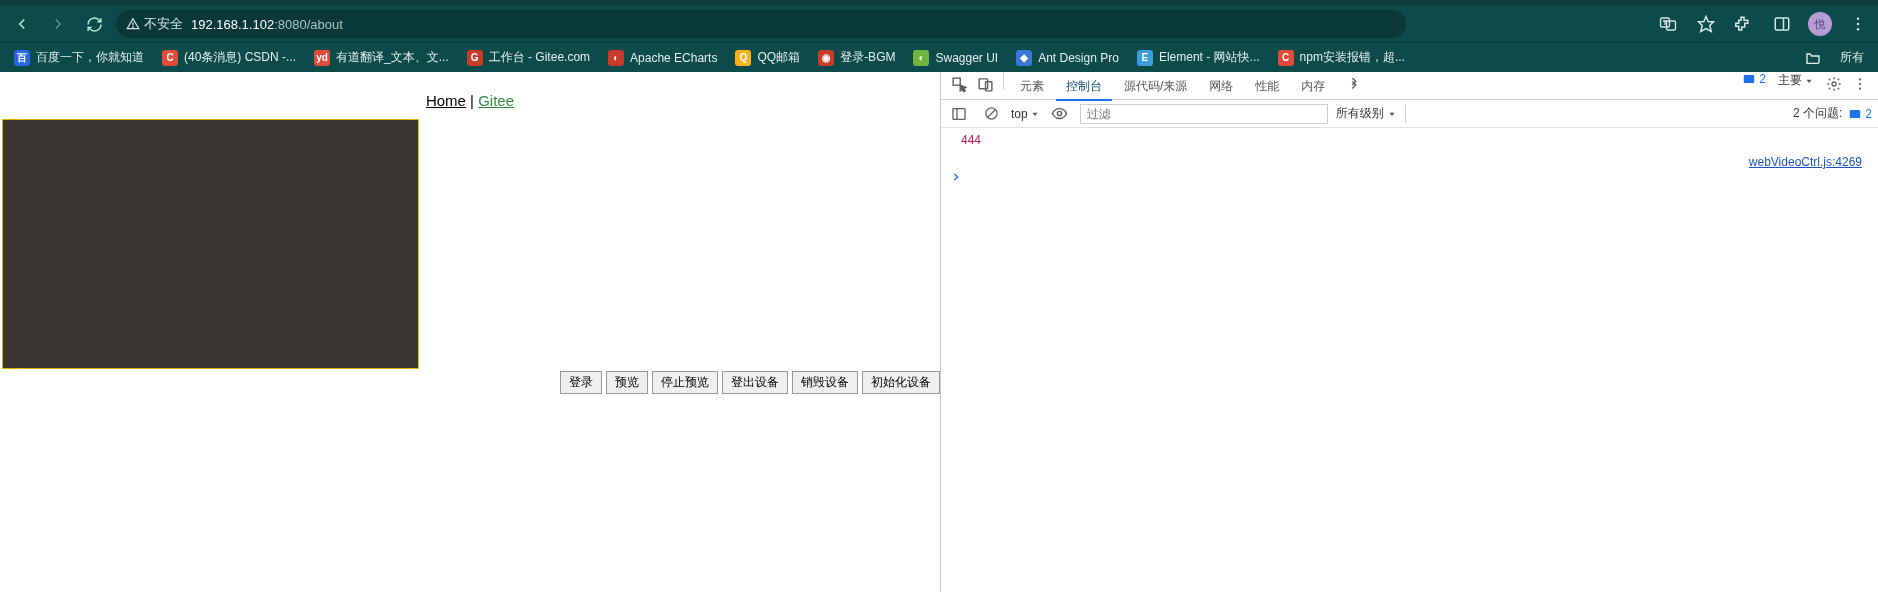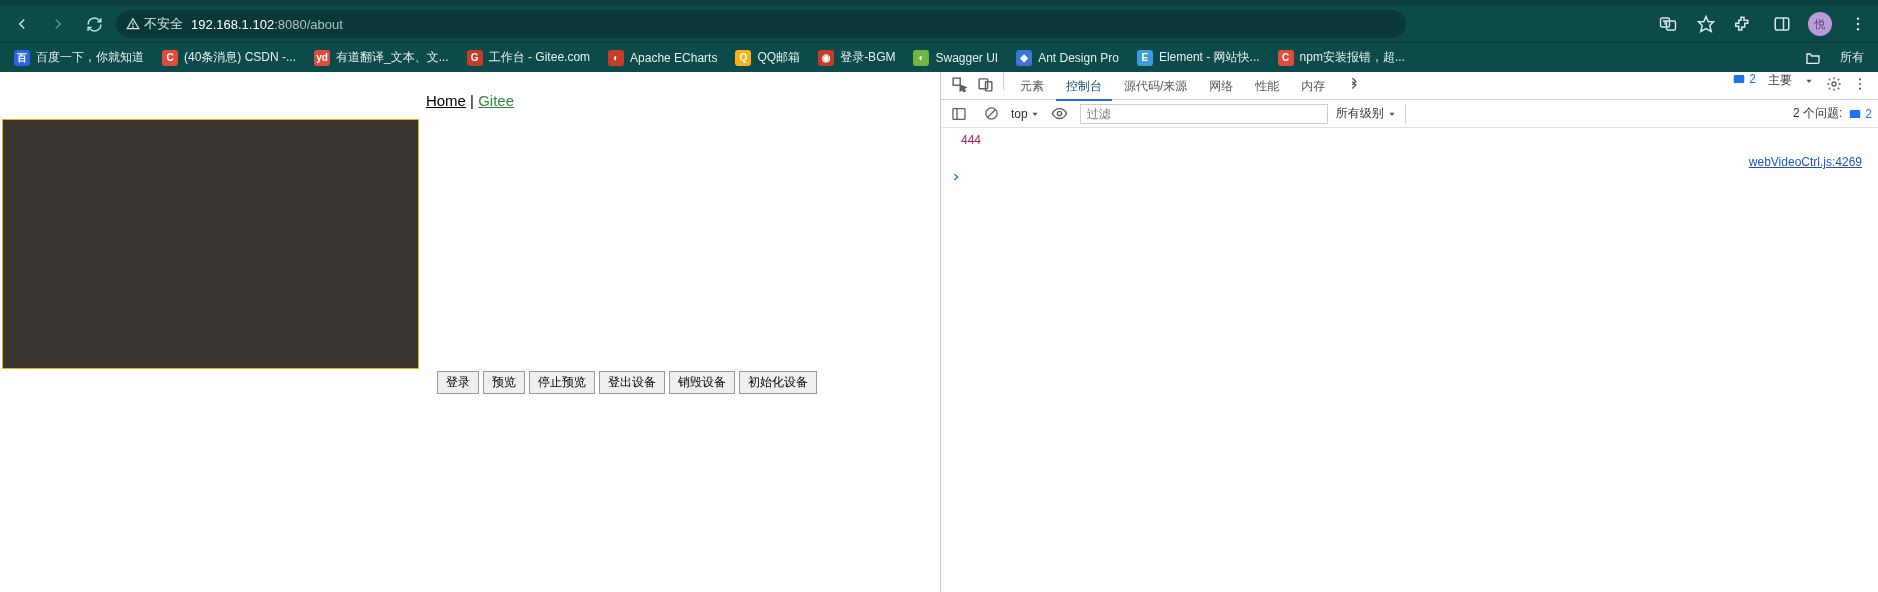--- a/index.html
+++ b/index.html
@@ -32,21 +32,21 @@
     
     .content { display:flex; height: calc(592px - 72px); }
     .page-area { width: 940px; background:#fff; position:relative; }
     .devtools { flex:1; border-left:1px solid #c9c9c9; background:#fff; display:flex; flex-direction:column; font-size:12px; color:#333;}
 
     
     .page-nav { text-align:center; padding: 20px 0 10px; font-size:15px; }
     .page-nav a { color:#000; text-decoration:underline; }
     .page-nav a.active { color:#2e8b3d; }
     .video-box { width:417px; height:250px; background:#3a3531; border:1px solid #e0b400; margin:0 0 0 2px; }
-    .btn-row { display:flex; gap:4px; justify-content:center; padding:2px 0 0 314px; }
+    .btn-row { display:flex; gap:4px; justify-content:flex-end; padding:2px 0 0 314px; }
     .btn-row button { font-size:12px; padding:2px 8px; background:#efefef; border:1px solid #999; cursor:pointer; font-family:inherit;}
 
     
     .dt-tabs { height:28px; border-bottom:1px solid #d0d0d0; display:flex; align-items:flex-start; padding:0 6px; gap:2px;}
     .dt-tabs .tab { padding:6px 10px; font-size:12px; color:#555; cursor:pointer; white-space:nowrap;}
     .dt-tabs .tab.active { color:#0c4a6e; border-bottom:2px solid #1a73e8; padding-bottom:4px;}
     .dt-tabs .sep { width:1px; height:18px; background:#d0d0d0; margin:0 4px;}
     .dt-tabs .spacer{flex:1;}
     .dt-tabs .badge{display:flex;align-items:center;gap:3px;color:#1a73e8;font-size:12px;padding:0 4px;}
 
@@ -238,21 +238,21 @@
             <polyline points="6 9 12 15 18 9" transform="rotate(-90 12 12) translate(6 0)"></polyline>
           </svg>
       </div>
       <div class="spacer"></div>
       <div class="badge">
         <svg width="14" height="14" viewBox="0 0 24 24" fill="#1a73e8">
             <rect x="3" y="5" width="18" height="14" rx="2"></rect>
           </svg>
         <span>2</span>
       </div>
-      <div style="display:flex;align-items:center;gap:12px;padding:0 6px;cursor:pointer">
+      <div style="display:flex;align-items:center;gap:2px;padding:0 6px;cursor:pointer">
         <span>主要</span>
         <svg width="10" height="10" viewBox="0 0 24 24" fill="#555">
             <polygon points="6 9 18 9 12 17"></polygon>
           </svg>
       </div>
       <div class="icon-btn" style="color:#606060">
         <svg width="16" height="16" viewBox="0 0 24 24" fill="none" stroke="currentColor" stroke-width="2">
             <circle cx="12" cy="12" r="3"></circle>
             <path d="M12 2v3M12 19v3M4.2 4.2l2.1 2.1M17.7 17.7l2.1 2.1M2 12h3M19 12h3M4.2 19.8l2.1-2.1M17.7 6.3l2.1-2.1"></path>
           </svg>

